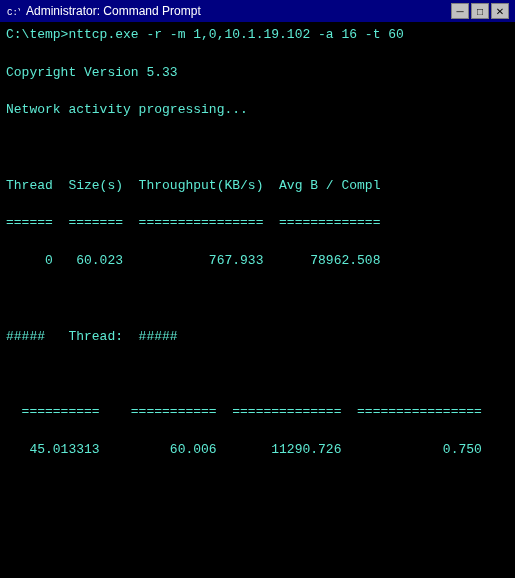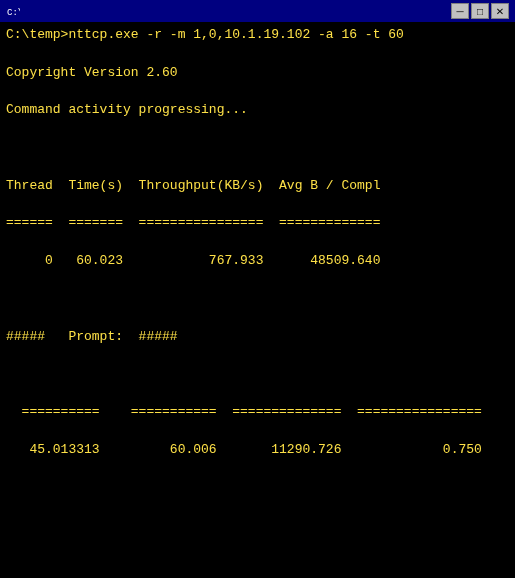--- a/index.html
+++ b/index.html
@@ -61,53 +61,54 @@
       background: #000;
       color: #c0c0c0;
       padding: 4px 6px;
       height: calc(578px - 22px);
       overflow: hidden;
       white-space: pre;
       line-height: 1.45;
     }
     .console-line {
       display: block;
-      color: #fde047;
+      color: #5eead4;
     }
   </style>
 </head>
 <body>
 
 <div>
   <div class="title-bar">
     <div class="title-left">
       <div class="title-icon">
         <svg width="14" height="14" viewBox="0 0 14 14">
           <rect width="14" height="14" fill="#000080"></rect>
           <text x="1" y="11" font-size="9" fill="white" font-family="Courier New">C:\</text>
         </svg>
       </div>
+      <span>Administrator: Command Prompt</span>
     </div>
     <div class="title-controls">
       <div class="title-btn">─</div>
       <div class="title-btn">□</div>
       <div class="title-btn close">✕</div>
     </div>
   </div>
   <div class="console" id="console-content"><span class="console-line">C:\temp&gt;nttcp.exe -r -m 1,0,10.1.19.102 -a 16 -t 60</span>
-<span class="console-line">Copyright Version 2.60</span>
-<span class="console-line">Command activity progressing...</span>
+<span class="console-line">Copyright Version 5.33</span>
+<span class="console-line">Network activity progressing...</span>
 <span class="console-line"></span>
 <span class="console-line"></span>
-<span class="console-line">Thread  Time(s)  Throughput(KB/s)  Avg B / Compl</span>
+<span class="console-line">Thread  Size(s)  Throughput(KB/s)  Avg B / Compl</span>
 <span class="console-line">======  =======  ================  =============</span>
-<span class="console-line">     0   60.023           767.933      48509.640</span>
+<span class="console-line">     0   60.023           767.933      78962.508</span>
 <span class="console-line"></span>
 <span class="console-line"></span>
-<span class="console-line">#####   Prompt:  #####</span>
+<span class="console-line">#####   Thread:  #####</span>
 <span class="console-line"></span>
 <span class="console-line"></span>
 <span class="console-line">  ==========    ===========  ==============  ================</span>
 <span class="console-line">   45.013313         60.006       11290.726             0.750</span>
 <span class="console-line"></span>
 <span class="console-line"></span>
 
 
 <span class="console-line"></span>
 <span class="console-line"></span>

